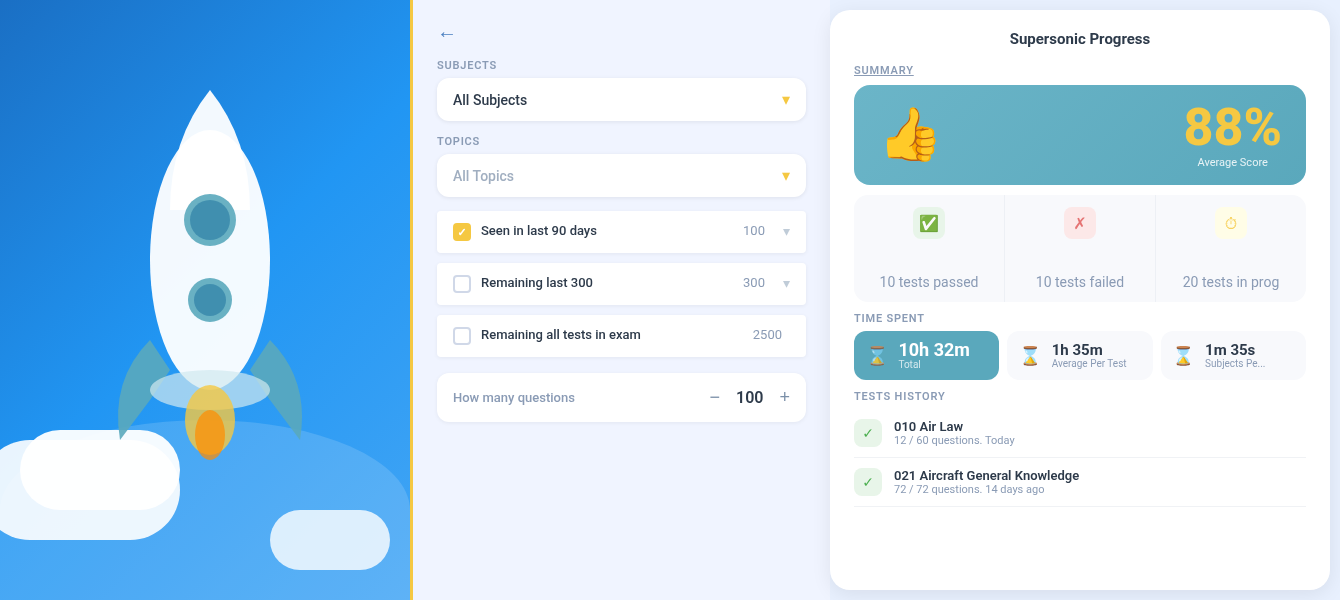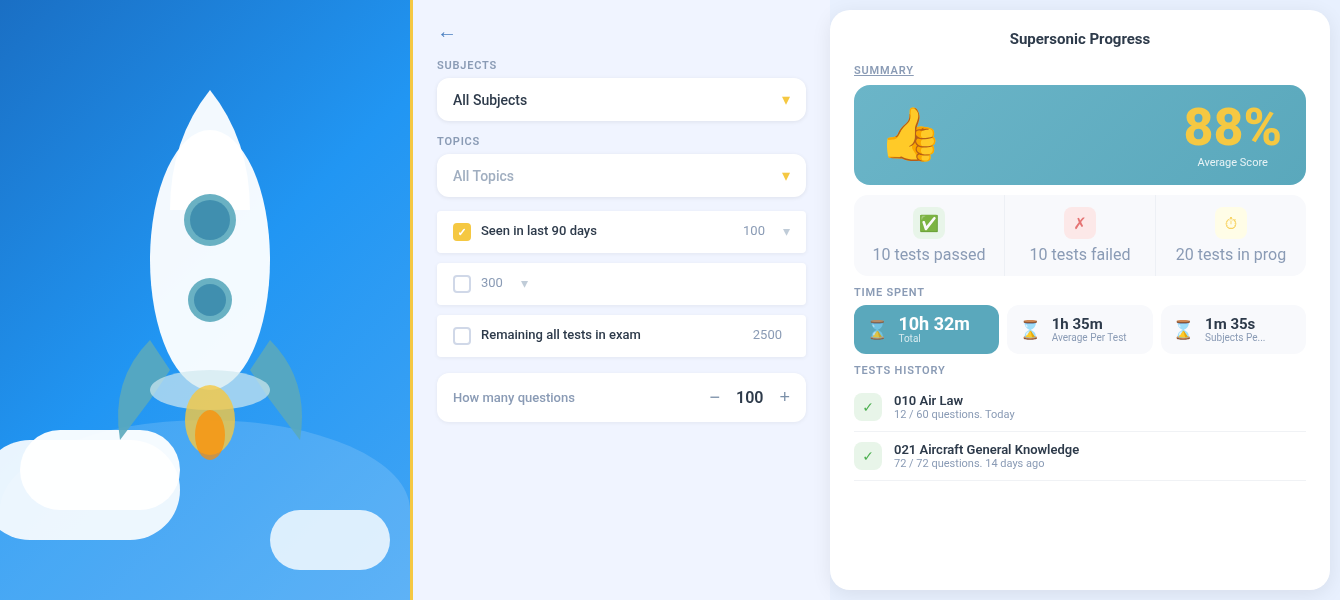--- a/index.html
+++ b/index.html
@@ -304,23 +304,24 @@
       align-items: center;
       justify-content: center;
       font-size: 16px;
     }
 
     .stat-icon.green { background: #e8f5e9; color: #4caf50; }
     .stat-icon.red { background: #fce8e8; color: #e57373; }
     .stat-icon.yellow { background: #fffde7; color: #f5c842; }
 
     .stat-label {
-      font-size: 16px;
+      font-size: 14px;
       color: #8a9bb5;
       text-align: center;
+      margin-top: 29px;
     }
 
     
     .time-section {
       margin-bottom: 10px;
     }
 
     .time-row {
       display: flex;
       gap: 8px;
@@ -466,20 +467,21 @@
 
   <div class="checkbox-row">
     <div class="checkbox checked"></div>
     <span class="row-text">Seen in last 90 days</span>
     <span class="row-count">100</span>
     <span class="row-chevron">▾</span>
   </div>
 
   <div class="checkbox-row">
     <div class="checkbox"></div>
+    <span class="row-text">Remaining last 300</span>
     <span class="row-count">300</span>
     <span class="row-chevron">▾</span>
   </div>
 
   <div class="checkbox-row">
     <div class="checkbox"></div>
     <span class="row-text">Remaining all tests in exam</span>
     <span class="row-count">2500</span>
   </div>
 

